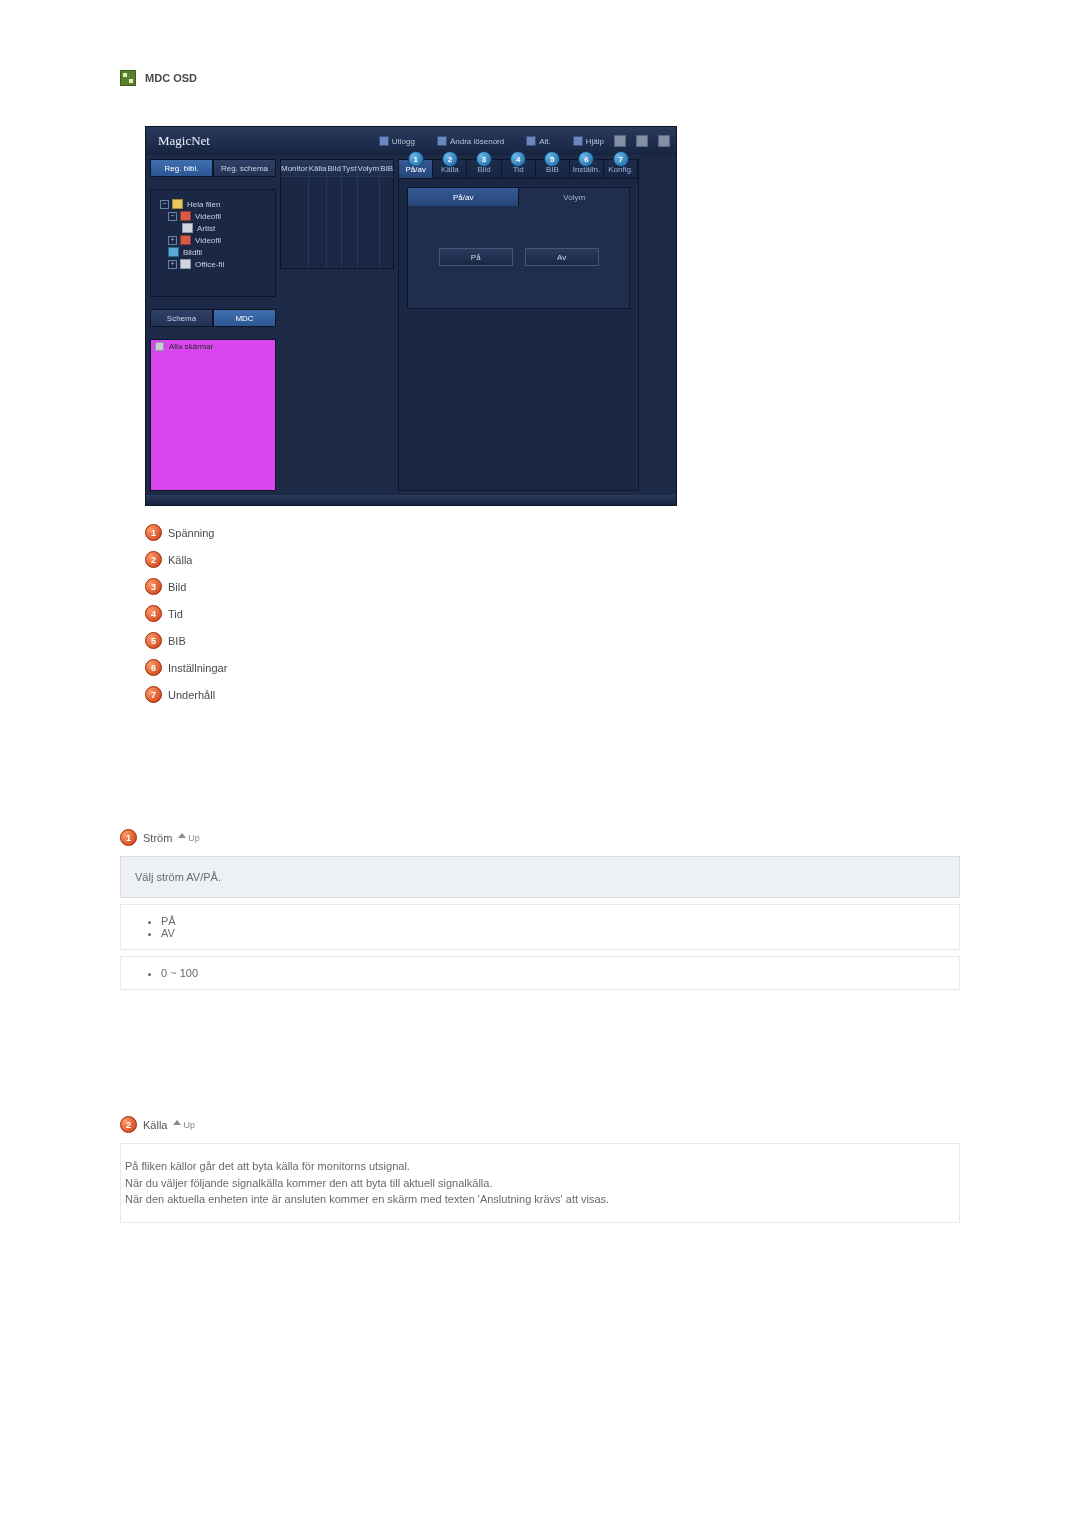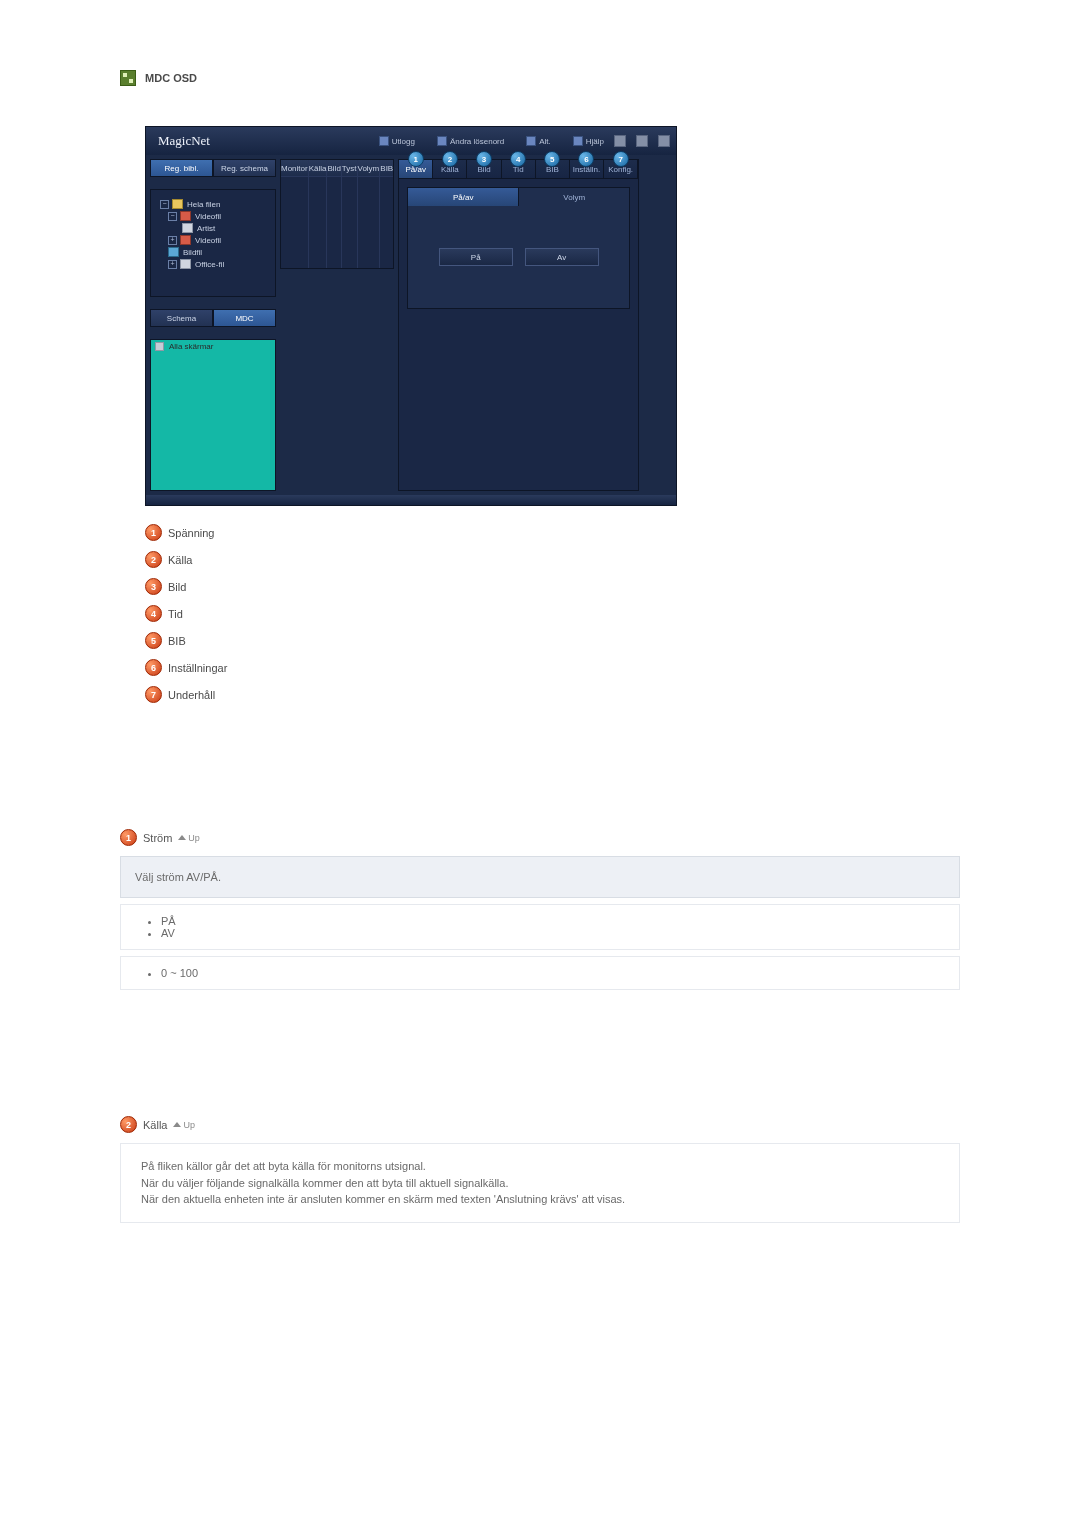--- a/index.html
+++ b/index.html
@@ -155,21 +155,21 @@
     border:1px solid #6a7fa7;
     color:#b0bdd8;
     font-size:7px;
     line-height:6px;
     text-align:center;
     margin-right:3px;
   }
   .ind1 { padding-left:14px; }
   .ind2 { padding-left:28px; }
   .list-box {
-    background:#14b8a6;
+    background:#d946ef;
     border:1px solid #0d1526;
     min-height:150px;
     color:#2a2a2a;
   }
   .list-row {
     display:flex;
     align-items:center;
     font-size:8px;
     padding:2px 4px;
   }
@@ -322,21 +322,21 @@
     display:flex;
     align-items:center;
     gap:6px;
     margin: 0 0 10px 0;
     font-size:11px;
     color:#555555;
   }
   .up-link {
     color:#8a8a8a;
     font-size:9px;
-    display:flex; align-items:center; gap:2px;
+    display:flex; gap:2px;
     cursor:pointer;
   }
   .up-link .tri {
     width:0; height:0;
     border-left:4px solid transparent;
     border-right:4px solid transparent;
     border-bottom:5px solid #8a8a8a;
   }
   .info-box {
     border:1px solid #d8dde4;
@@ -353,21 +353,21 @@
     margin:0 0 6px 0;
   }
   .sub-box ul {
     margin:0; padding-left:20px;
     color:#6a6a6a;
     font-size:11px;
   }
   .plain-box {
     border:1px solid #e6e9ee;
     background:#ffffff;
-    padding:14px 20px;
+    padding:14px 4px;
     margin:0 0 6px 0;
     font-size:11px;
     color:#6a6a6a;
     line-height:1.5;
   }
 </style>
 </head>
 <body>
 
 <div class="page">

